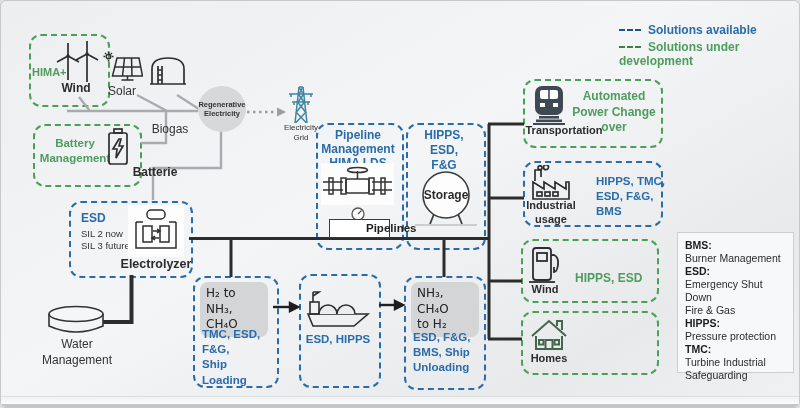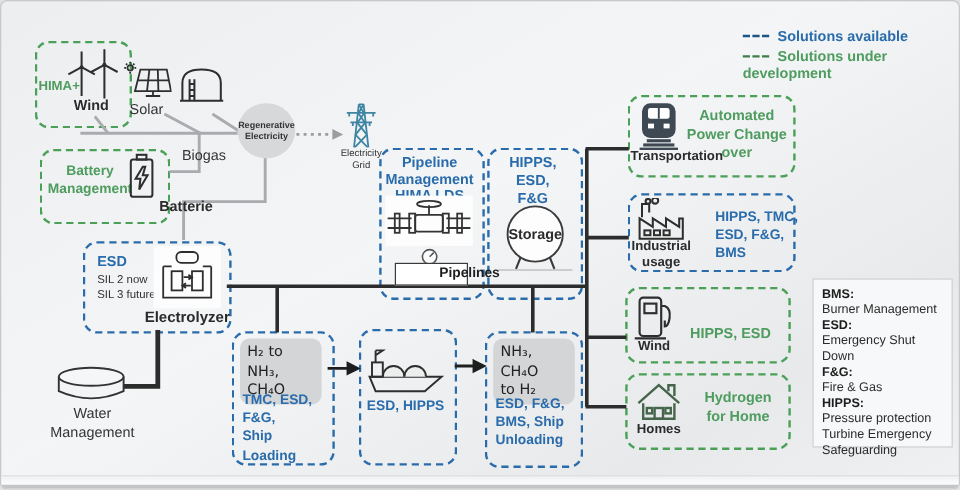--- a/index.html
+++ b/index.html
@@ -271,33 +271,31 @@
     <g stroke="#46664c" stroke-width="2" fill="none">
       <path d="M3 19 L20 4 L37 19"></path>
       <path d="M28 9 V4 H33 V13"></path>
       <path d="M7 19 V32 H33 V19"></path>
       <rect x="16.5" y="23" width="7" height="9"></rect>
       <rect x="10" y="23" width="4.5" height="4.5"></rect>
         <rect x="25.5" y="23" width="4.5" height="4.5"></rect>
     </g>
   </svg>
   <div class="lbl bold ctr" style="left:520px;top:351px;width:56px;font-size:11px;">Homes</div>
-  <div class="lbl green ctr" style="left:576px;top:323px;width:76px;font-size:12px;line-height:1.3;">Hydrogen
-for Home</div>
 
   <div class="abs" style="left:676px;top:231px;width:117px;height:141px;background:#f7f8f9;border:1px solid #ccced0;box-sizing:border-box;padding:6px 4px 0 7px;font-size:10.5px;line-height:1.24;">
     <div><span class="abbr-term">BMS:</span></div>
     <div class="abbr-def">Burner Management</div>
     <div><span class="abbr-term">ESD:</span></div>
     <div class="abbr-def">Emergency Shut Down</div>
-    <div><span class="abbr-term">F&amp;G:</span></div>
     <div class="abbr-def">Fire &amp; Gas</div>
     <div><span class="abbr-term">HIPPS:</span></div>
     <div class="abbr-def">Pressure protection</div>
-    <div class="abbr-def">Turbine Emergency Safeguarding</div>
+    <div><span class="abbr-term">TMC:</span></div>
+    <div class="abbr-def">Turbine Industrial Safeguarding</div>
   </div>
 
   <div class="abs" style="left:618px;top:22px;color:#2a6cab;font-size:12px;font-weight:bold;">
     <span class="legend-dash" style="color:#1d5586;"></span><span>Solutions available</span>
   </div>
   <div class="abs" style="left:618px;top:39px;color:#4e9c5e;font-size:12px;font-weight:bold;">
     <span class="legend-dash" style="color:#3f7d4a;"></span><span>Solutions  under development</span>
   </div>
 
   <div class="bottom-strip"></div>

